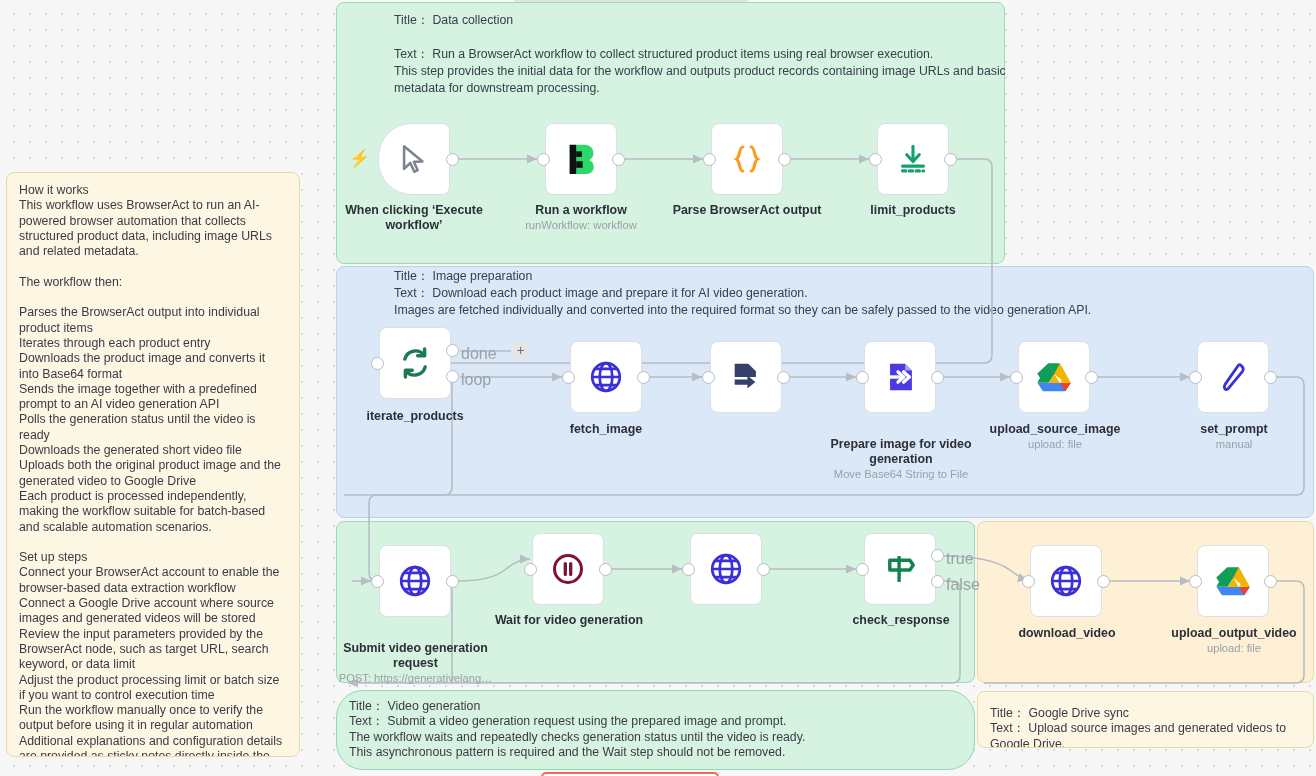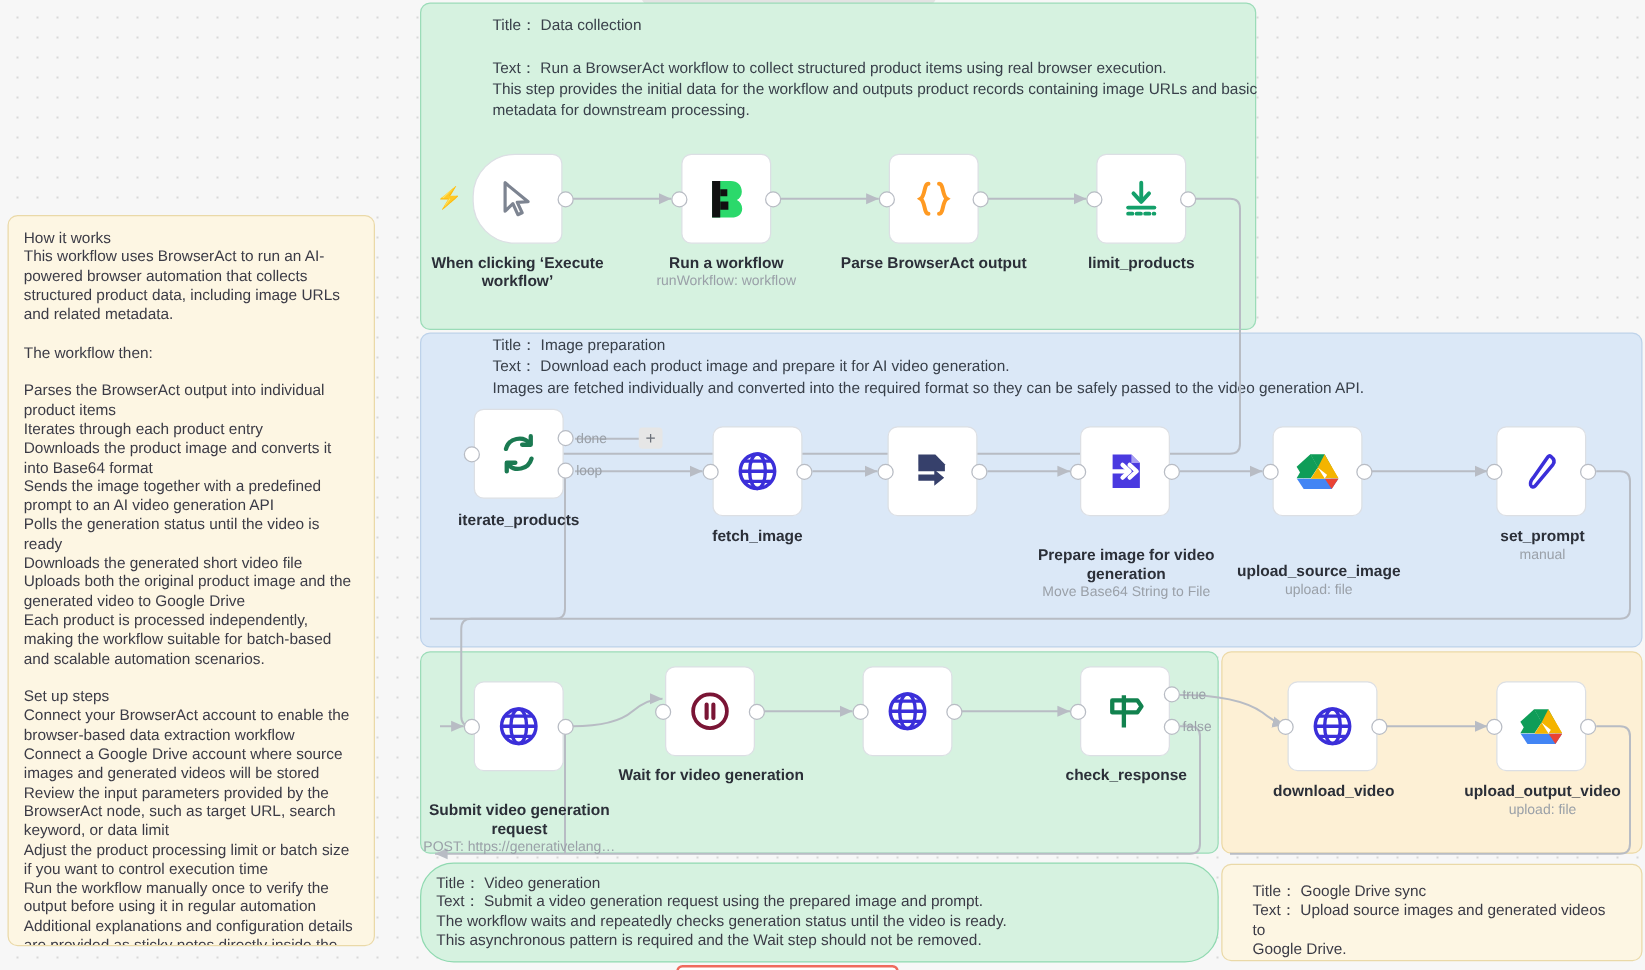--- a/index.html
+++ b/index.html
@@ -104,21 +104,21 @@
   
   .dot {
     position: absolute;
     width: 13px; height: 13px;
     border-radius: 50%;
     background: #ffffff;
     border: 1.6px solid #b8bcc4;
   }
   .port-label {
     position: absolute;
-    font-size: 11px;
+    font-size: 16px;
     color: #9aa0a8;
     white-space: nowrap;
   }
   .plus-btn {
     position: absolute;
     width: 19px; height: 17px;
     background: #e6e6e6;
     border-radius: 3px;
     color: #6b7079;
     font-size: 14px;
@@ -191,21 +191,21 @@
 Review the input parameters provided by the BrowserAct node, such as target URL, search keyword, or data limit
 Adjust the product processing limit or batch size if you want to control execution time
 Run the workflow manually once to verify the output before using it in regular automation
 Additional explanations and configuration details are provided as sticky notes directly inside the workflow.</div>
 
   <div class="sticky sticky-green" style="left:336px; top:690px; width:639px; height:80px; padding:8px 12px;">Title： Video generation
 Text： Submit a video generation request using the prepared image and prompt.
 The workflow waits and repeatedly checks generation status until the video is ready.
 This asynchronous pattern is required and the Wait step should not be removed.</div>
 
-  <div class="sticky sticky-yellow" style="left:977px; top:691px; width:337px; height:78px; padding:14px 24px;">Title： Google Drive sync
+  <div class="sticky sticky-yellow" style="left:977px; top:691px; width:337px; height:57px; padding:14px 12px;">Title： Google Drive sync
 Text： Upload source images and generated videos to
 Google Drive.</div>
 
   <svg class="wires" viewBox="0 0 1316 776">
     <defs>
       <marker id="arrow" viewBox="0 0 10 10" refX="9" refY="5" markerWidth="7" markerHeight="7" orient="auto-start-reverse">
         <path d="M0,1 L9,5 L0,9 z" fill="#b8bcc4"></path>
       </marker>
       <marker id="arrowL" viewBox="0 0 10 10" refX="9" refY="5" markerWidth="7" markerHeight="7" orient="auto-start-reverse">
         <path d="M0,1 L9,5 L0,9 z" fill="#b8bcc4"></path>
@@ -378,21 +378,21 @@
         <path d="M9.6 1.4 L14.2 9.6 L5.4 16.4 L1 9.2 Z" fill="#0f9d58"></path>
         <path d="M1 16.4 L9.6 1.4 L14.2 9.6 L9.8 16.4 Z" fill="#0f9d58"></path>
         <path d="M1.2 16.6 L5.4 23 L22.8 23 L27 16.6 Z" fill="#4285f4"></path>
         <path d="M22.8 23 L27 16.6 L18.6 16.6 Z" fill="#ea4335"></path>
         <path d="M14.2 9.6 L18.6 16.6 L9.8 16.6 Z" fill="#f4b400"></path>
       </svg>
     </span>
   </div>
   <div class="dot" style="left:1010px; top:371px;"></div>
   <div class="dot" style="left:1085px; top:371px;"></div>
-  <div class="node-caption" style="left:974px; top:422px; width:162px;margin-top:28px;">
+  <div class="node-caption" style="left:974px; top:422px; width:162px;">
     <span>upload_source_image</span>
     <span class="node-sub">upload: file</span>
   </div>
 
   <div class="node" style="left:1197px; top:341px;">
     <span class="glyph">
       <svg width="34" height="34" viewBox="0 0 24 24" fill="none" stroke="#3b2fd9" stroke-width="2" stroke-linejoin="round">
         <path d="M17.4 3.6 C19.2 5 19.8 6.6 18.6 8.2 L8.6 20.2 C7.8 21.2 6.4 21 6 19.8
                  C5.6 18.4 6.4 17 7.4 15.8 L15.2 4.6 C16 3.4 16.6 3 17.4 3.6 Z"></path>
       </svg>

